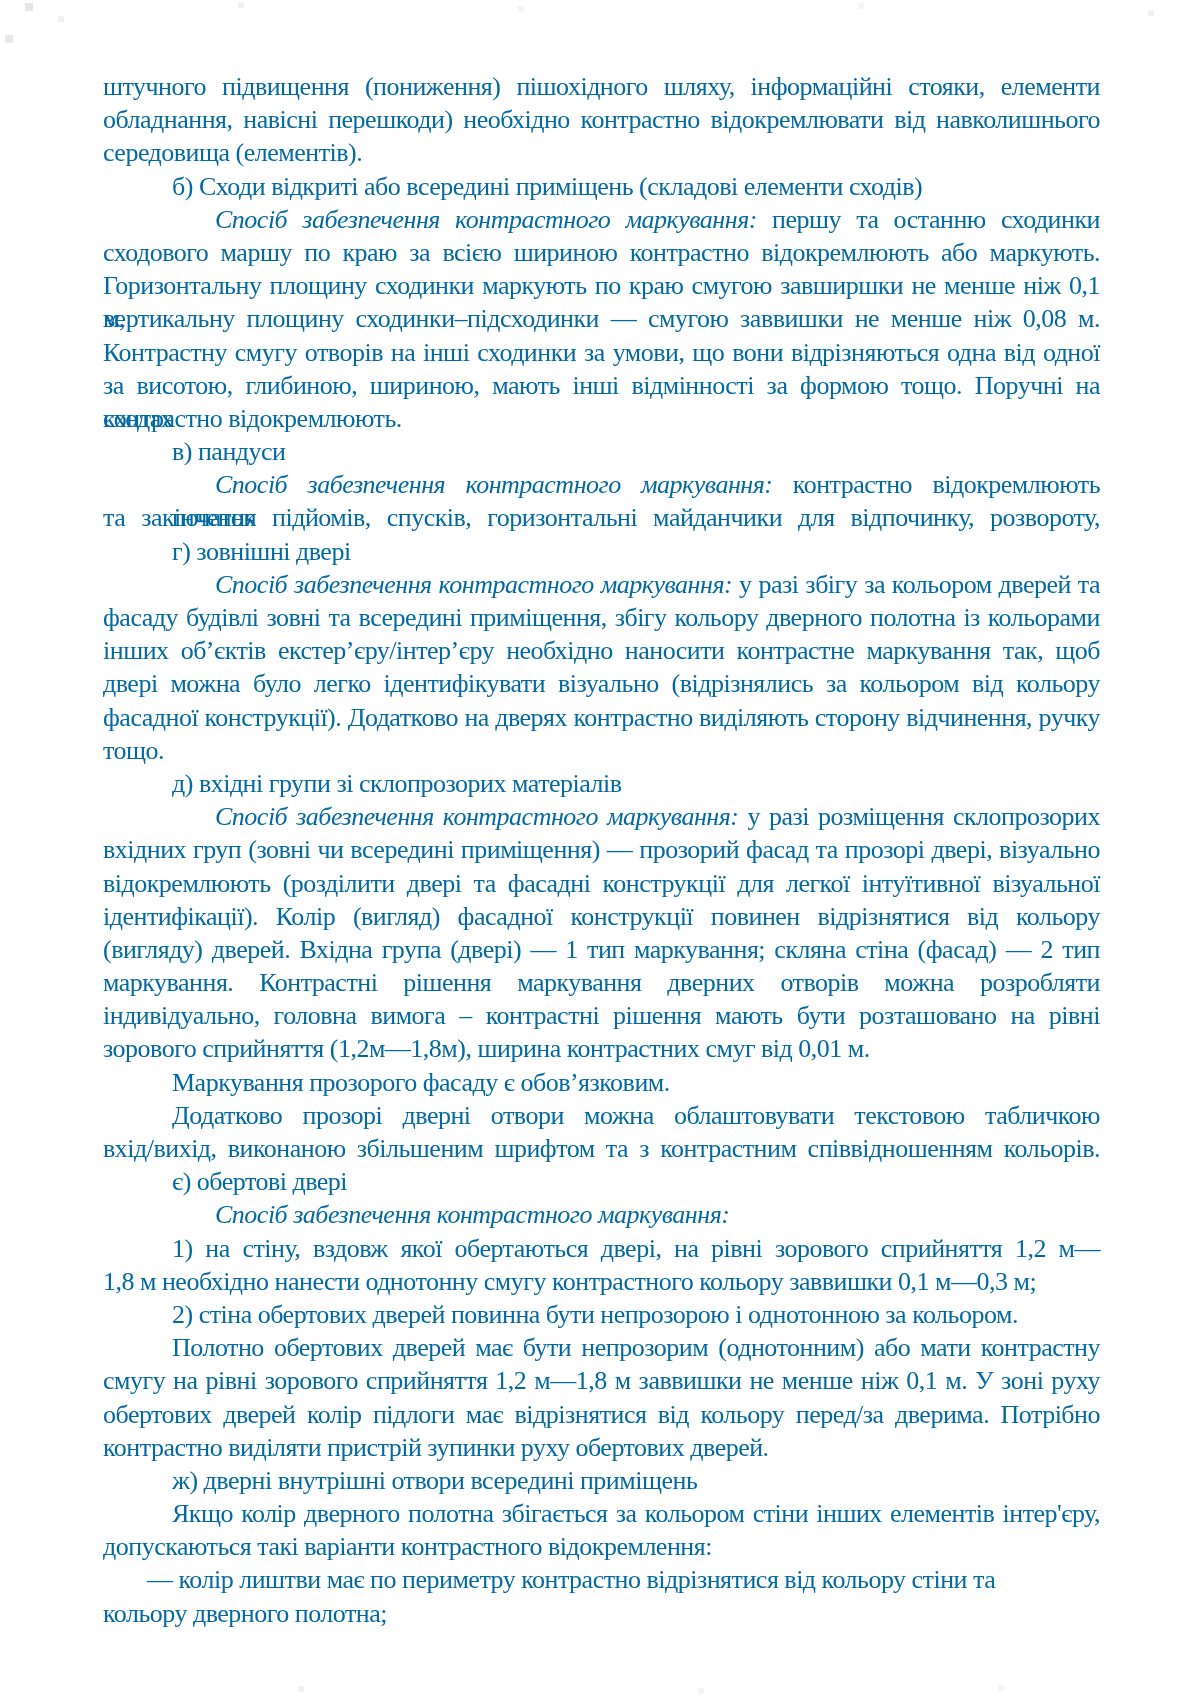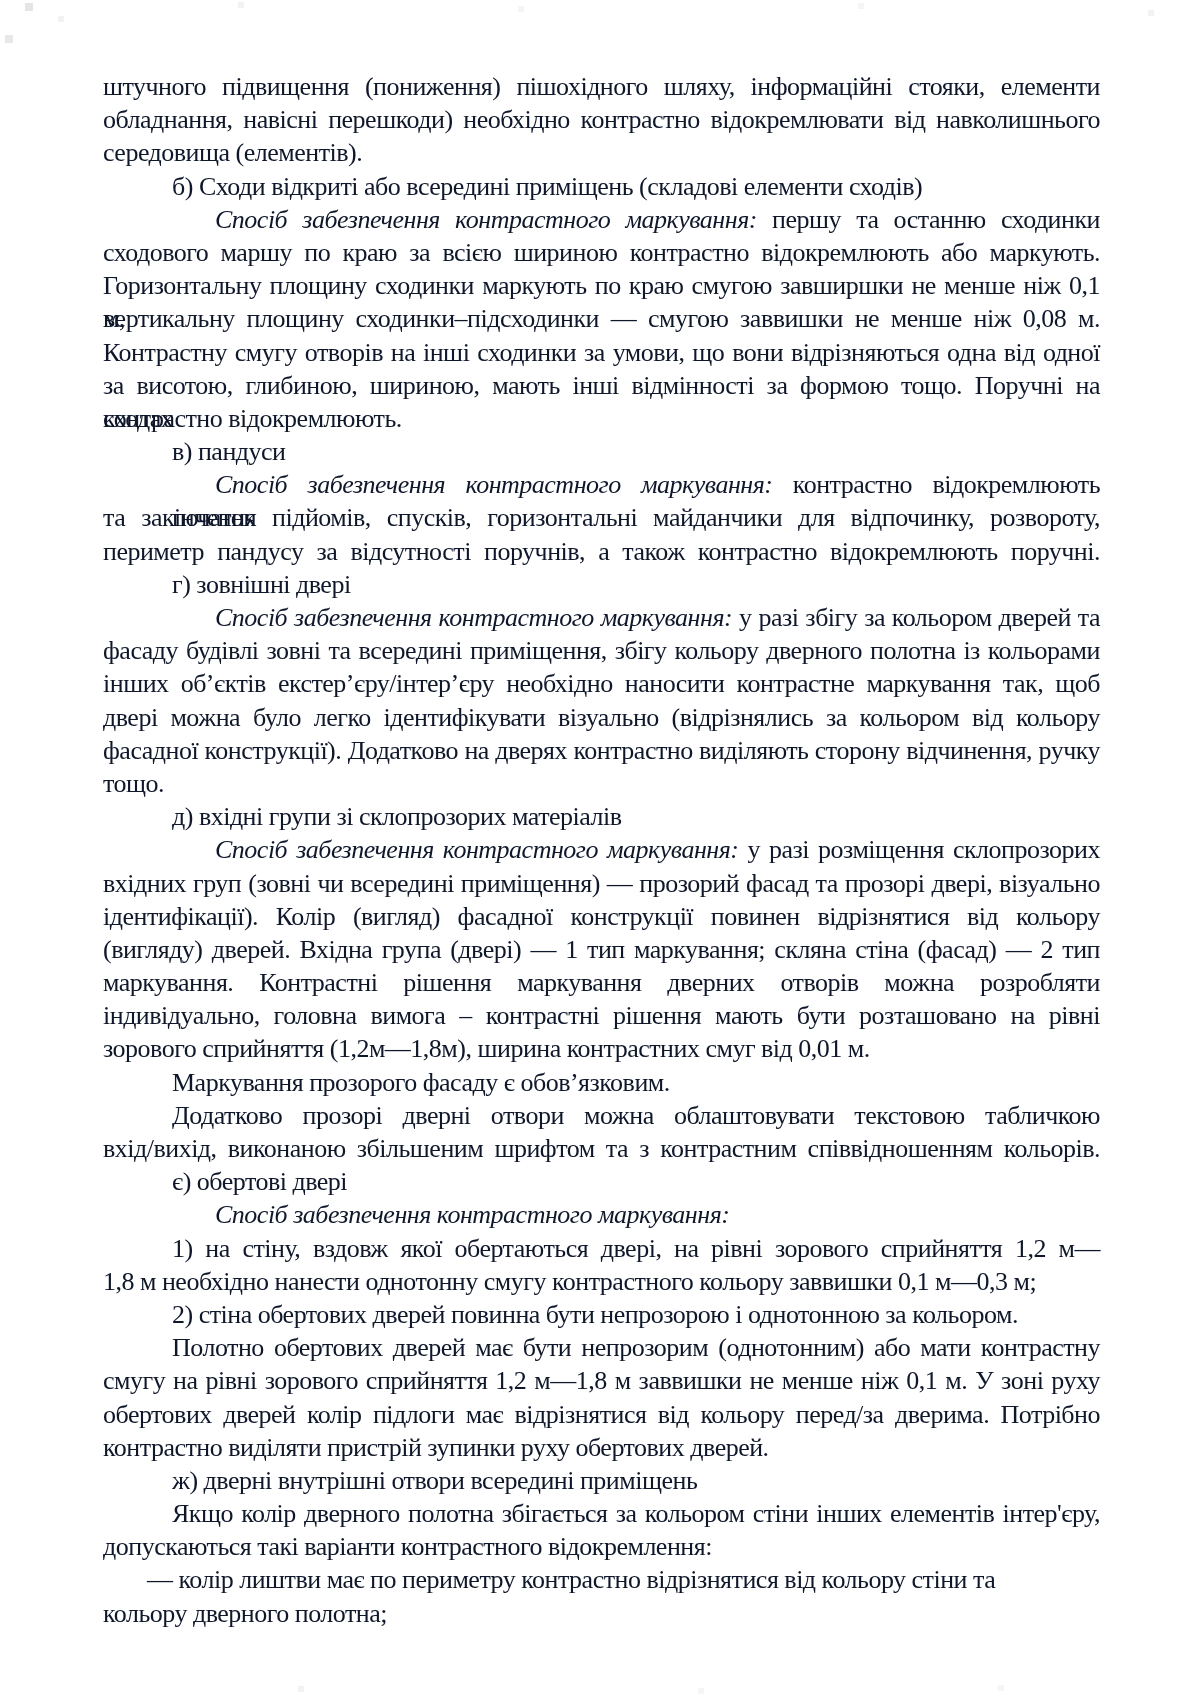--- a/index.html
+++ b/index.html
@@ -7,21 +7,21 @@
     padding: 0;
     background: #ffffff;
   }
   .page {
     position: relative;
     width: 1200px;
     height: 1696px;
     background: #ffffff;
     overflow: hidden;
     font-family: "Liberation Serif", "DejaVu Serif", serif;
-    color: #0f172a;
+    color: #0369a1;
   }
   .lines {
     position: absolute;
     left: 103px;
     top: 70px;
     width: 997px;
   }
   .line {
     font-size: 26px;
     line-height: 33.2px;
@@ -71,31 +71,31 @@
       <div class="line jf" style="padding-left: 69px;"><span class="it">Спосіб забезпечення контрастного маркування: </span><span>першу та останню сходинки</span></div>
       <div class="line jf"><span>сходового маршу по краю за всією шириною контрастно відокремлюють або маркують.</span></div>
       <div class="line jf"><span>Горизонтальну площину сходинки маркують по краю смугою завширшки не менше ніж 0,1 м,</span></div>
       <div class="line jf"><span>вертикальну площину сходинки–підсходинки — смугою заввишки не менше ніж 0,08 м.</span></div>
       <div class="line jf"><span>Контрастну смугу отворів на інші сходинки за умови, що вони відрізняються одна від одної</span></div>
       <div class="line jf"><span>за висотою, глибиною, шириною, мають інші відмінності за формою тощо. Поручні на сходах</span></div>
       <div class="line"><span>контрастно відокремлюють.</span></div>
       <div class="line" style="padding-left: 69px;"><span>в) пандуси</span></div>
       <div class="line jf" style="padding-left: 69px;"><span class="it">Спосіб забезпечення контрастного маркування: </span><span>контрастно відокремлюють початок</span></div>
       <div class="line jf"><span>та закінчення підйомів, спусків, горизонтальні майданчики для відпочинку, розвороту,</span></div>
-      <div class="line jf"><span>периметр пандусу за відсутності поручнів, а також контрастно відокремлюють поручні.</span></div>
       <div class="line" style="padding-left: 69px;"><span>г) зовнішні двері</span></div>
       <div class="line jf" style="padding-left: 69px;"><span class="it">Спосіб забезпечення контрастного маркування: </span><span>у разі збігу за кольором дверей та</span></div>
       <div class="line jf"><span>фасаду будівлі зовні та всередині приміщення, збігу кольору дверного полотна із кольорами</span></div>
       <div class="line jf"><span>інших об’єктів екстер’єру/інтер’єру необхідно наносити контрастне маркування так, щоб</span></div>
       <div class="line jf"><span>двері можна було легко ідентифікувати візуально (відрізнялись за кольором від кольору</span></div>
       <div class="line jf"><span>фасадної конструкції). Додатково на дверях контрастно виділяють сторону відчинення, ручку</span></div>
       <div class="line"><span>тощо.</span></div>
       <div class="line" style="padding-left: 69px;"><span>д) вхідні групи зі склопрозорих матеріалів</span></div>
       <div class="line jf" style="padding-left: 69px;"><span class="it">Спосіб забезпечення контрастного маркування: </span><span>у разі розміщення склопрозорих</span></div>
       <div class="line jf"><span>вхідних груп (зовні чи всередині приміщення) — прозорий фасад та прозорі двері, візуально</span></div>
+      <div class="line jf"><span>відокремлюють (розділити двері та фасадні конструкції для легкої інтуїтивної візуальної</span></div>
       <div class="line jf"><span>ідентифікації). Колір (вигляд) фасадної конструкції повинен відрізнятися від кольору</span></div>
       <div class="line jf"><span>(вигляду) дверей. Вхідна група (двері) — 1 тип маркування; скляна стіна (фасад) — 2 тип</span></div>
       <div class="line jf"><span>маркування. Контрастні рішення маркування дверних отворів можна розробляти</span></div>
       <div class="line jf"><span>індивідуально, головна вимога – контрастні рішення мають бути розташовано на рівні</span></div>
       <div class="line"><span>зорового сприйняття (1,2м—1,8м), ширина контрастних смуг від 0,01 м.</span></div>
       <div class="line" style="padding-left: 69px;"><span>Маркування прозорого фасаду є обов’язковим.</span></div>
       <div class="line jf" style="padding-left: 69px;"><span>Додатково прозорі дверні отвори можна облаштовувати текстовою табличкою</span></div>
       <div class="line jf"><span>вхід/вихід, виконаною збільшеним шрифтом та з контрастним співвідношенням кольорів.</span></div>
       <div class="line" style="padding-left: 69px;"><span>є) обертові двері</span></div>
       <div class="line" style="padding-left: 69px;"><span class="it">Спосіб забезпечення контрастного маркування:</span></div>

